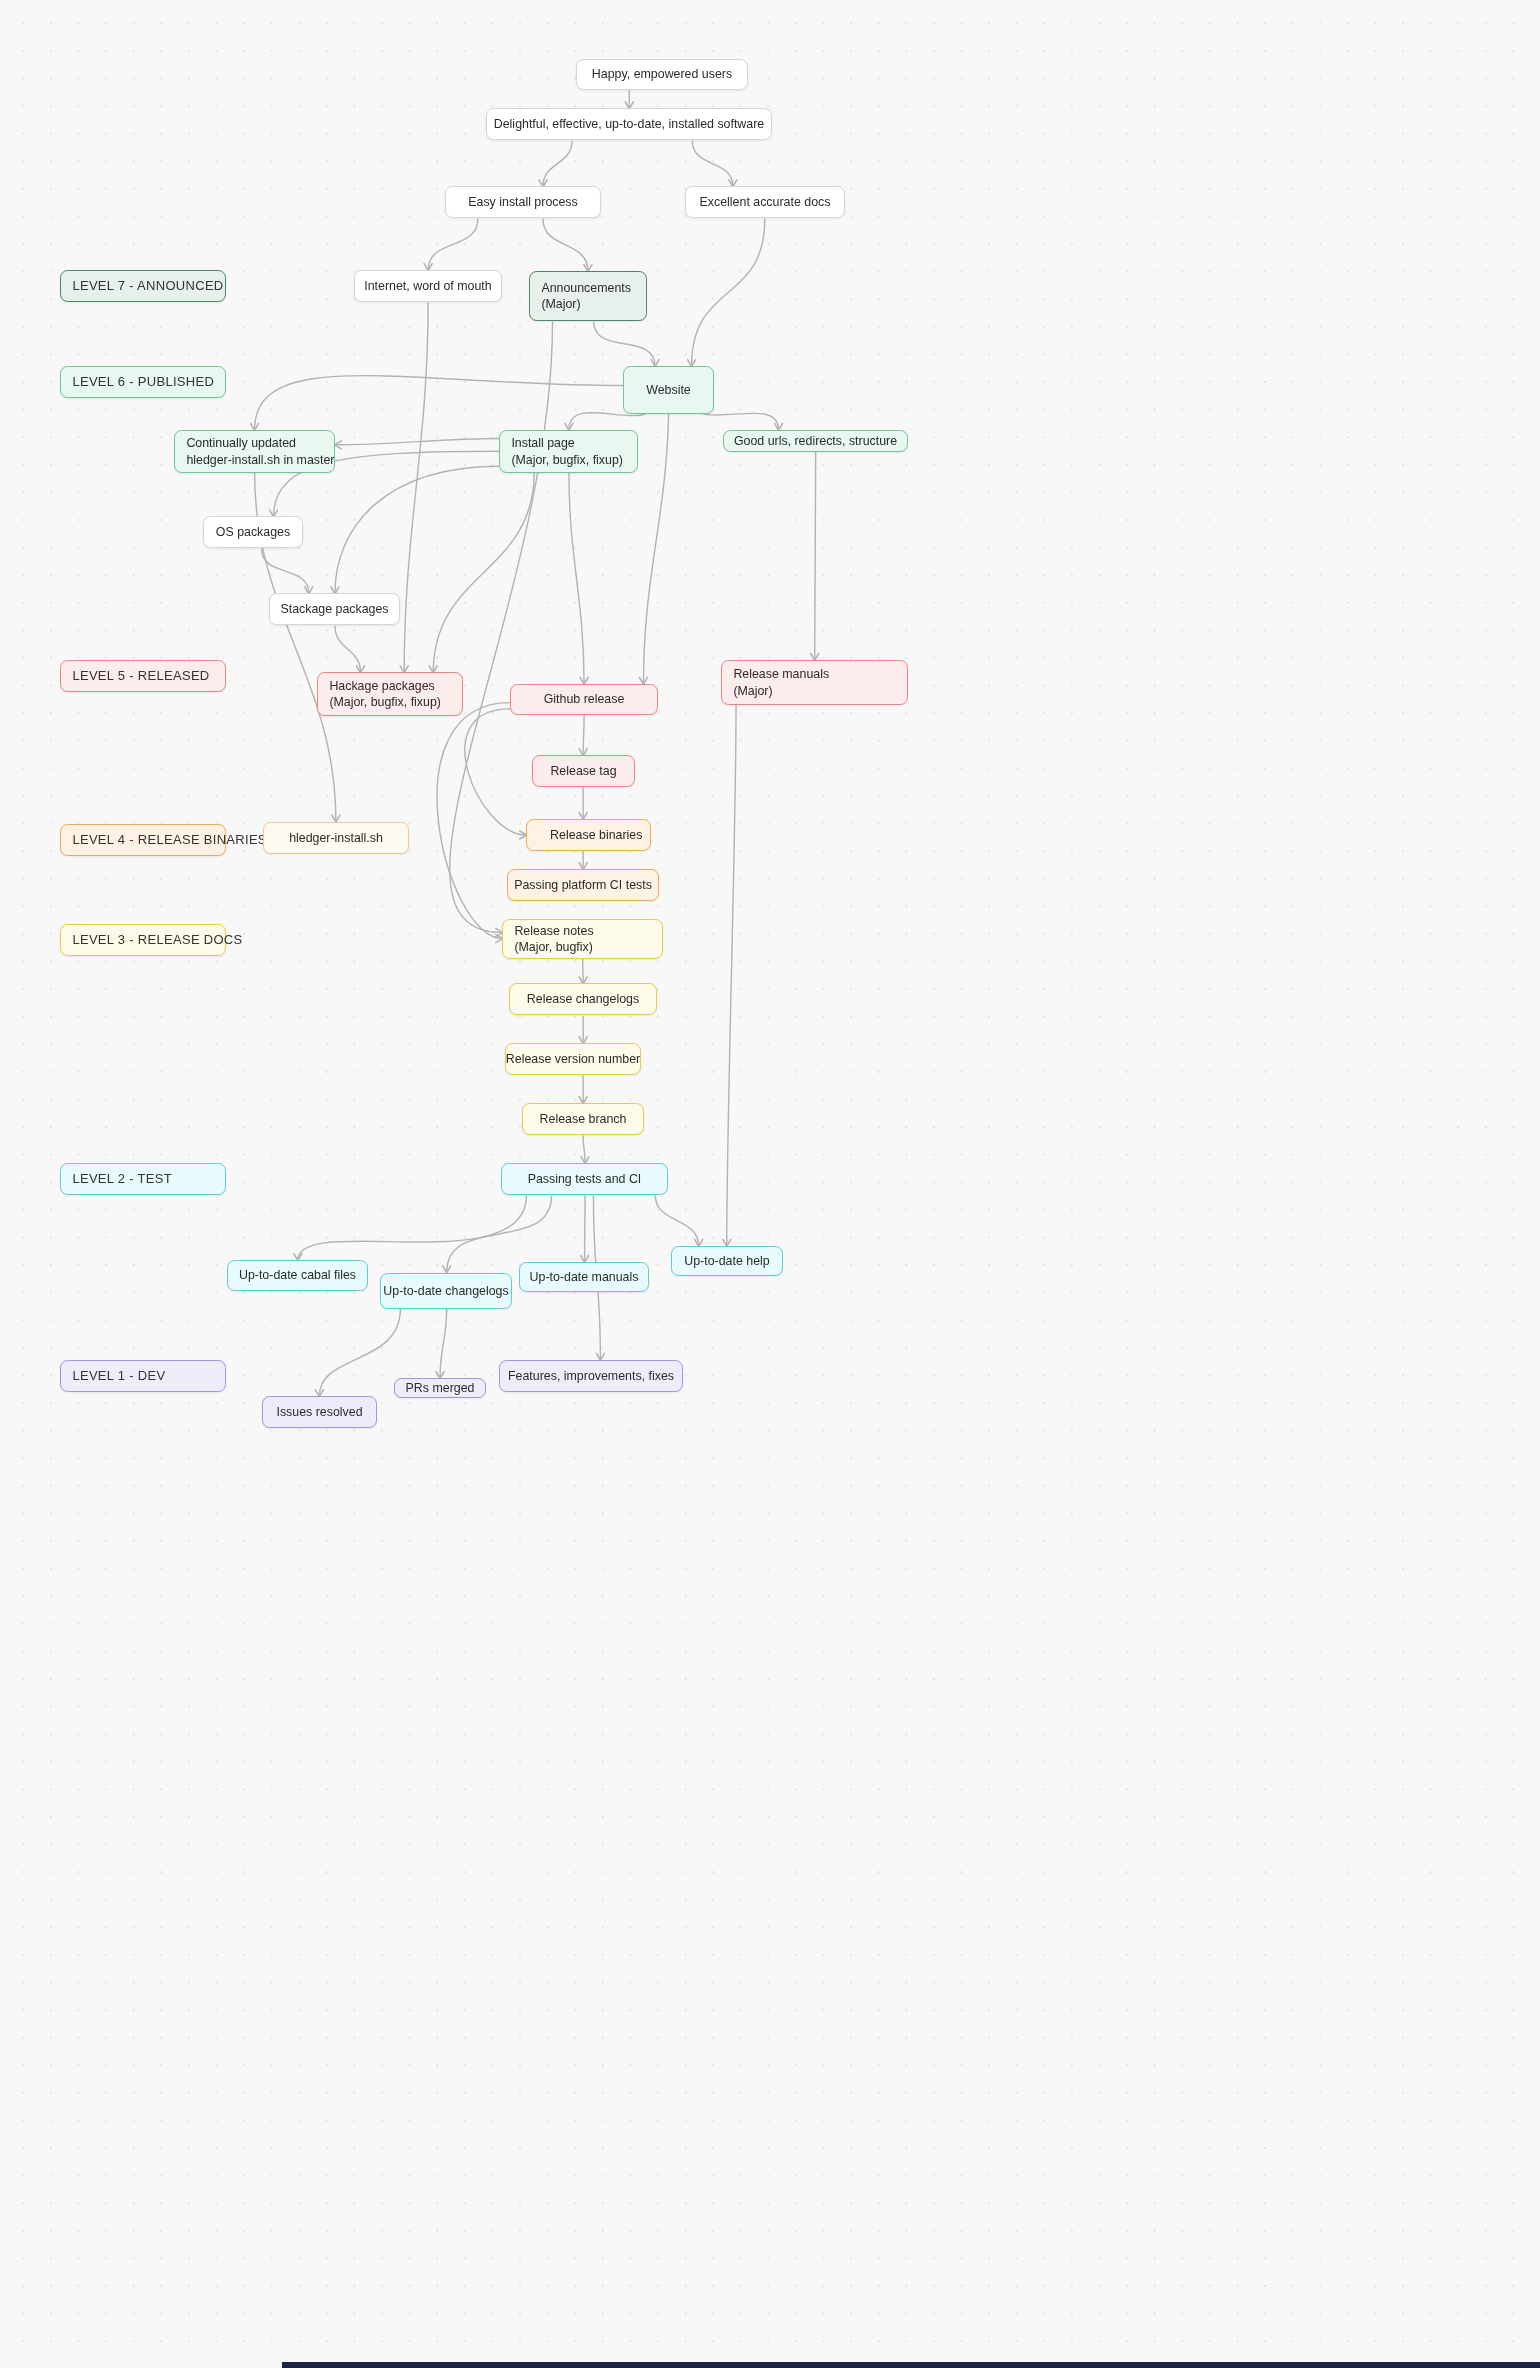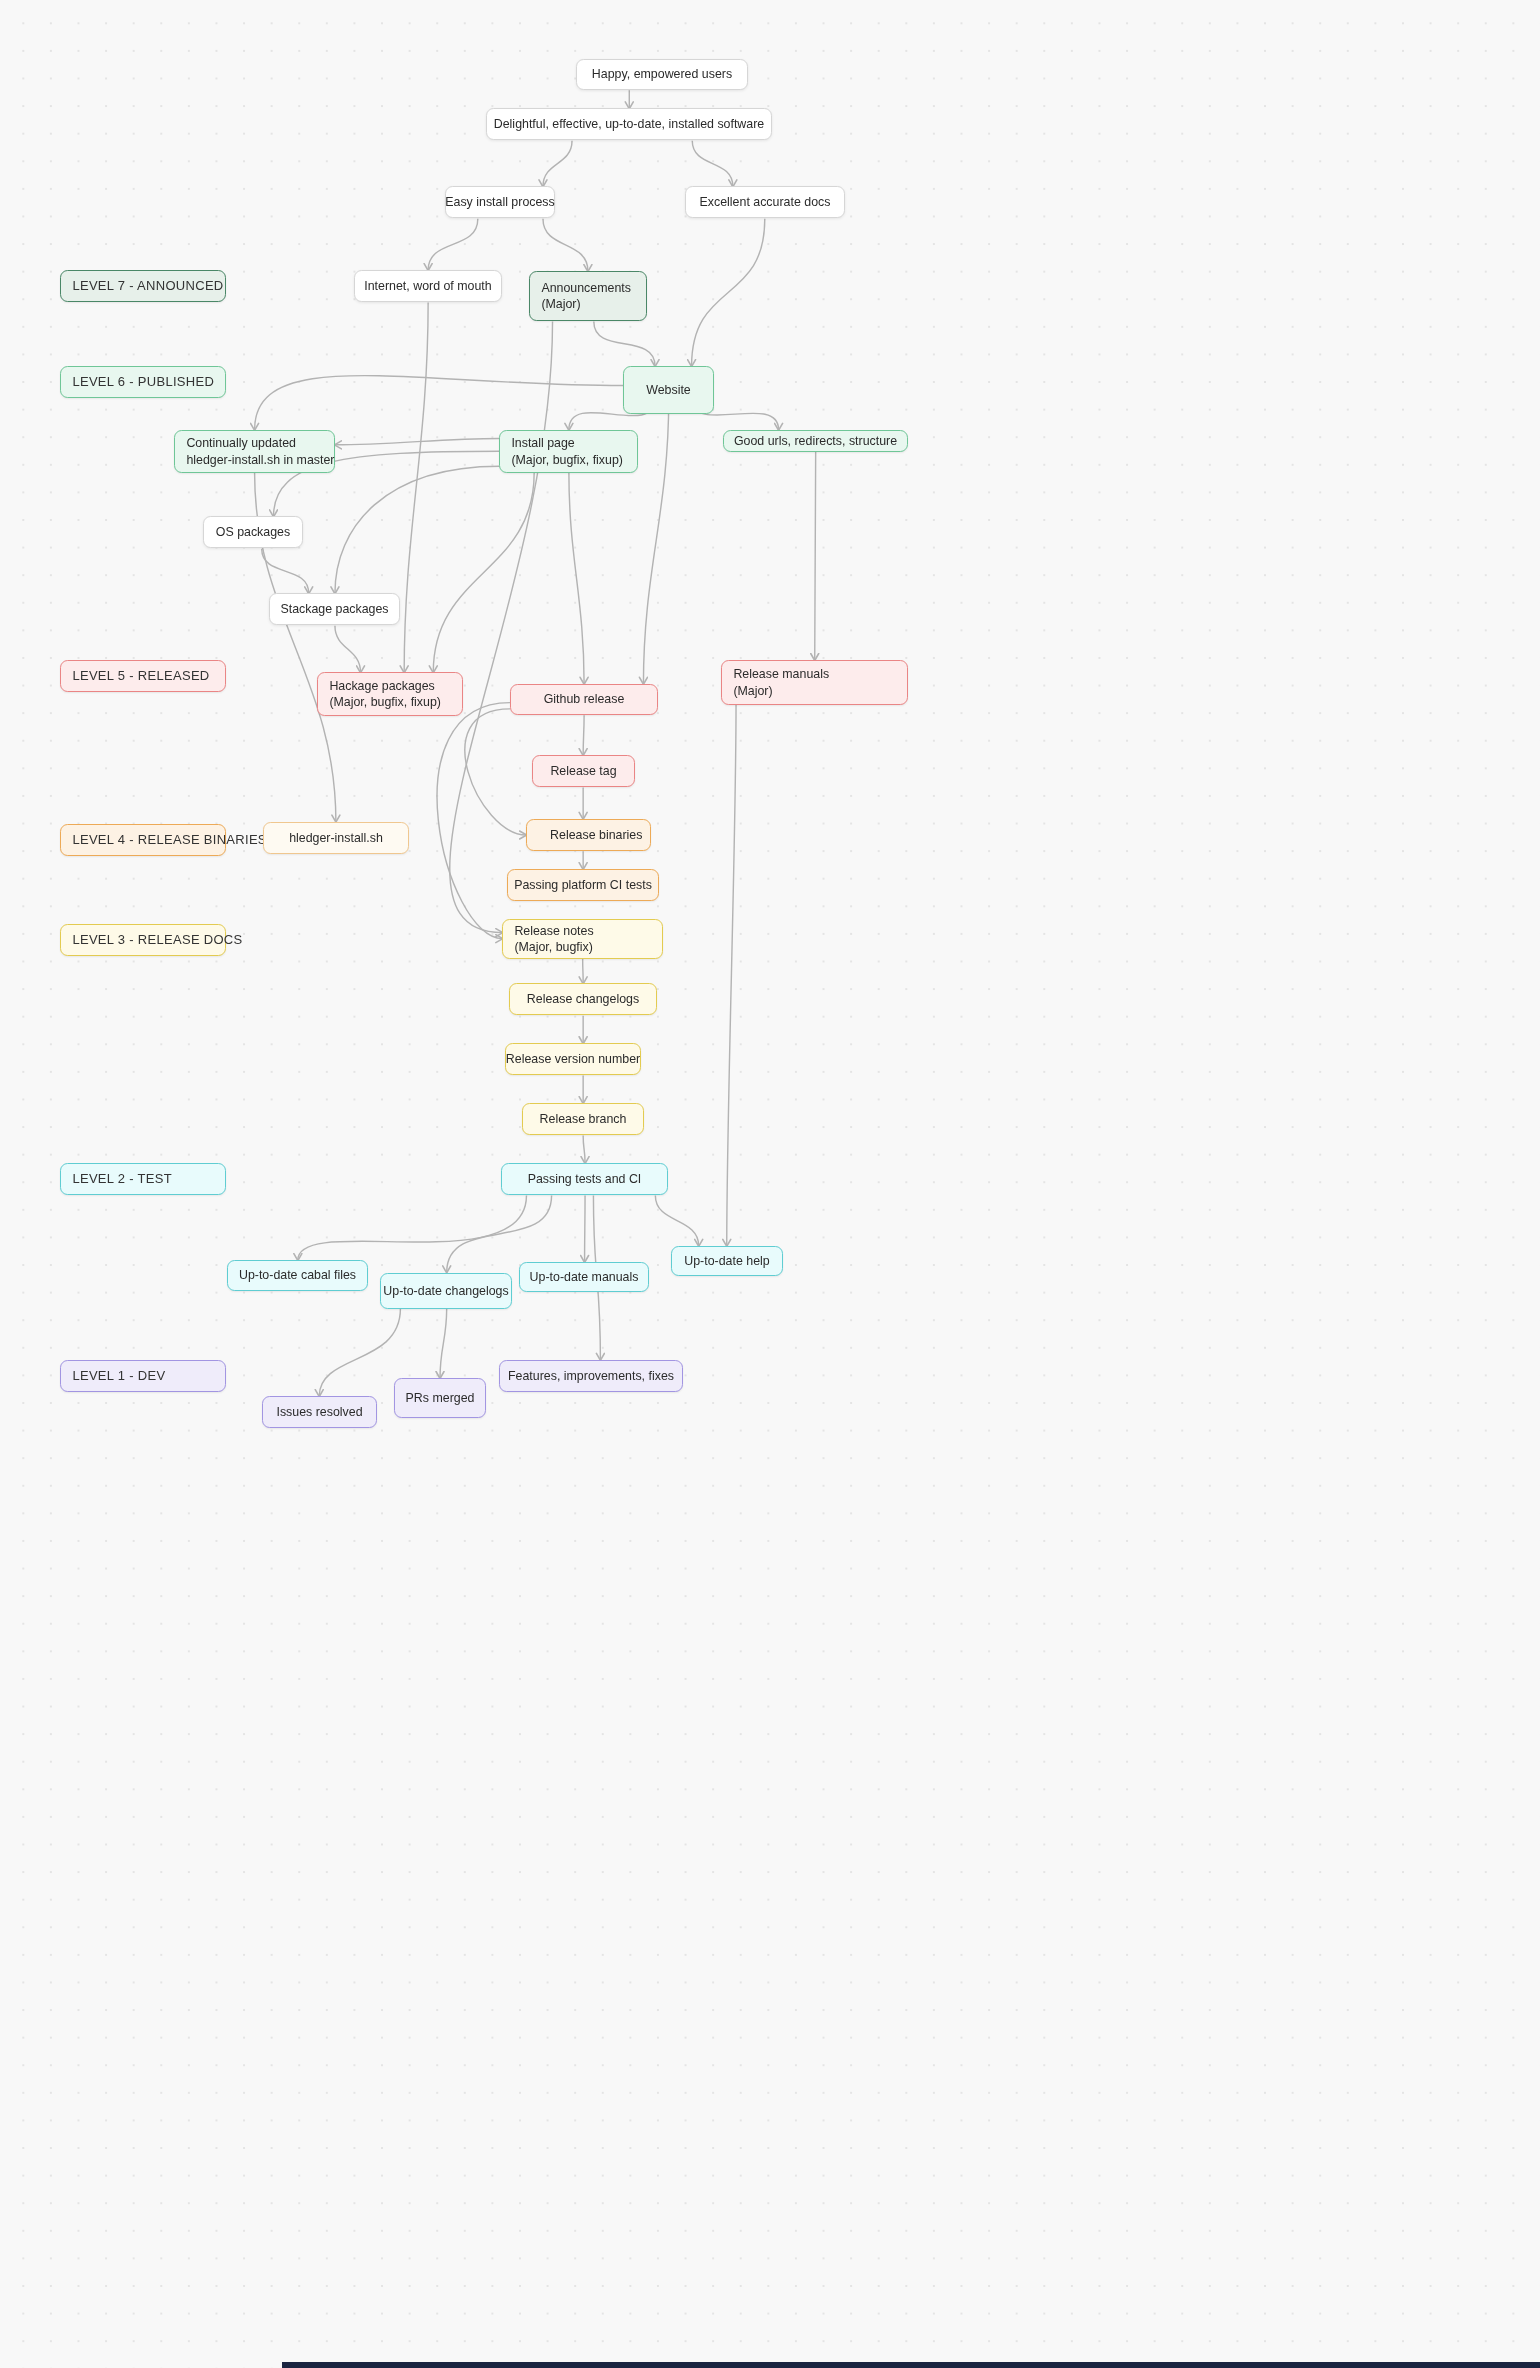--- a/index.html
+++ b/index.html
@@ -75,21 +75,21 @@
       <path d="M 469.5 1376 C 469.5 1409.0006818111383, 462.5 1415.9993181888617, 462.5 1449" fill="none" stroke="#b3b3b3" stroke-width="1.5" marker-end="url(#arrowhead)"></path>
       <path d="M 420.85 1376 C 420.85 1436, 335.5 1423, 335.5 1468" fill="none" stroke="#b3b3b3" stroke-width="1.5" marker-end="url(#arrowhead)"></path>
     </svg>
   <div id="nodes">
       <div class="node white" style="left: 543px; top: 59px; width: 172px; height: 31px; background: rgb(255, 255, 255); border-color: rgb(214, 214, 214); margin-left: 33px;">
         <span>Happy, empowered users</span>
       </div>
       <div class="node white" style="left: 486px; top: 108px; width: 286px; height: 32px; background: rgb(255, 255, 255); border-color: rgb(214, 214, 214);">
         <span>Delightful, effective, up-to-date, installed software</span>
       </div>
-      <div class="node white" style="left: 445px; top: 186px; width: 110px; height: 32px; background: rgb(255, 255, 255); border-color: rgb(214, 214, 214);">
+      <div class="node white" style="left: 445px; top: 186px; width: 156px; height: 32px; background: rgb(255, 255, 255); border-color: rgb(214, 214, 214);">
         <span>Easy install process</span>
       </div>
       <div class="node white" style="left: 685px; top: 186px; width: 160px; height: 32px; background: rgb(255, 255, 255); border-color: rgb(214, 214, 214);">
         <span>Excellent accurate docs</span>
       </div>
       <div class="node left rowlabel" style="left: 60px; top: 270px; width: 166px; height: 32px; background: rgb(231, 240, 234); border-color: rgb(74, 135, 103);">
         <span>LEVEL 7 - ANNOUNCED</span>
       </div>
       <div class="node white" style="left: 354px; top: 270px; width: 148px; height: 32px; background: rgb(255, 255, 255); border-color: rgb(214, 214, 214);">
         <span>Internet, word of mouth</span>
@@ -177,21 +177,21 @@
       </div>
       <div class="node" style="left: 671px; top: 1246px; width: 112px; height: 30px; background: rgb(232, 251, 252); border-color: rgb(95, 205, 210);">
         <span>Up-to-date help</span>
       </div>
       <div class="node left rowlabel" style="left: 60px; top: 1360px; width: 166px; height: 32px; background: rgb(239, 236, 250); border-color: rgb(162, 149, 226);">
         <span>LEVEL 1 - DEV</span>
       </div>
       <div class="node" style="left: 499px; top: 1360px; width: 184px; height: 32px; background: rgb(239, 236, 250); border-color: rgb(162, 149, 226);">
         <span>Features, improvements, fixes</span>
       </div>
-      <div class="node" style="left: 394px; top: 1378px; width: 92px; height: 40px; background: rgb(239, 236, 250); border-color: rgb(162, 149, 226);">
+      <div class="node" style="left: 394px; top: 1378px; width: 92px; height: 20px; background: rgb(239, 236, 250); border-color: rgb(162, 149, 226);">
         <span>PRs merged</span>
       </div>
       <div class="node" style="left: 262px; top: 1396px; width: 115px; height: 32px; background: rgb(239, 236, 250); border-color: rgb(162, 149, 226);">
         <span>Issues resolved</span>
       </div>
     </div>
   <div id="bottom-bar" style="left: 282px; top: 2362px; width: 1258px; height: 6.7px; background: rgb(26, 36, 64);"></div>
 </div>
 
 

